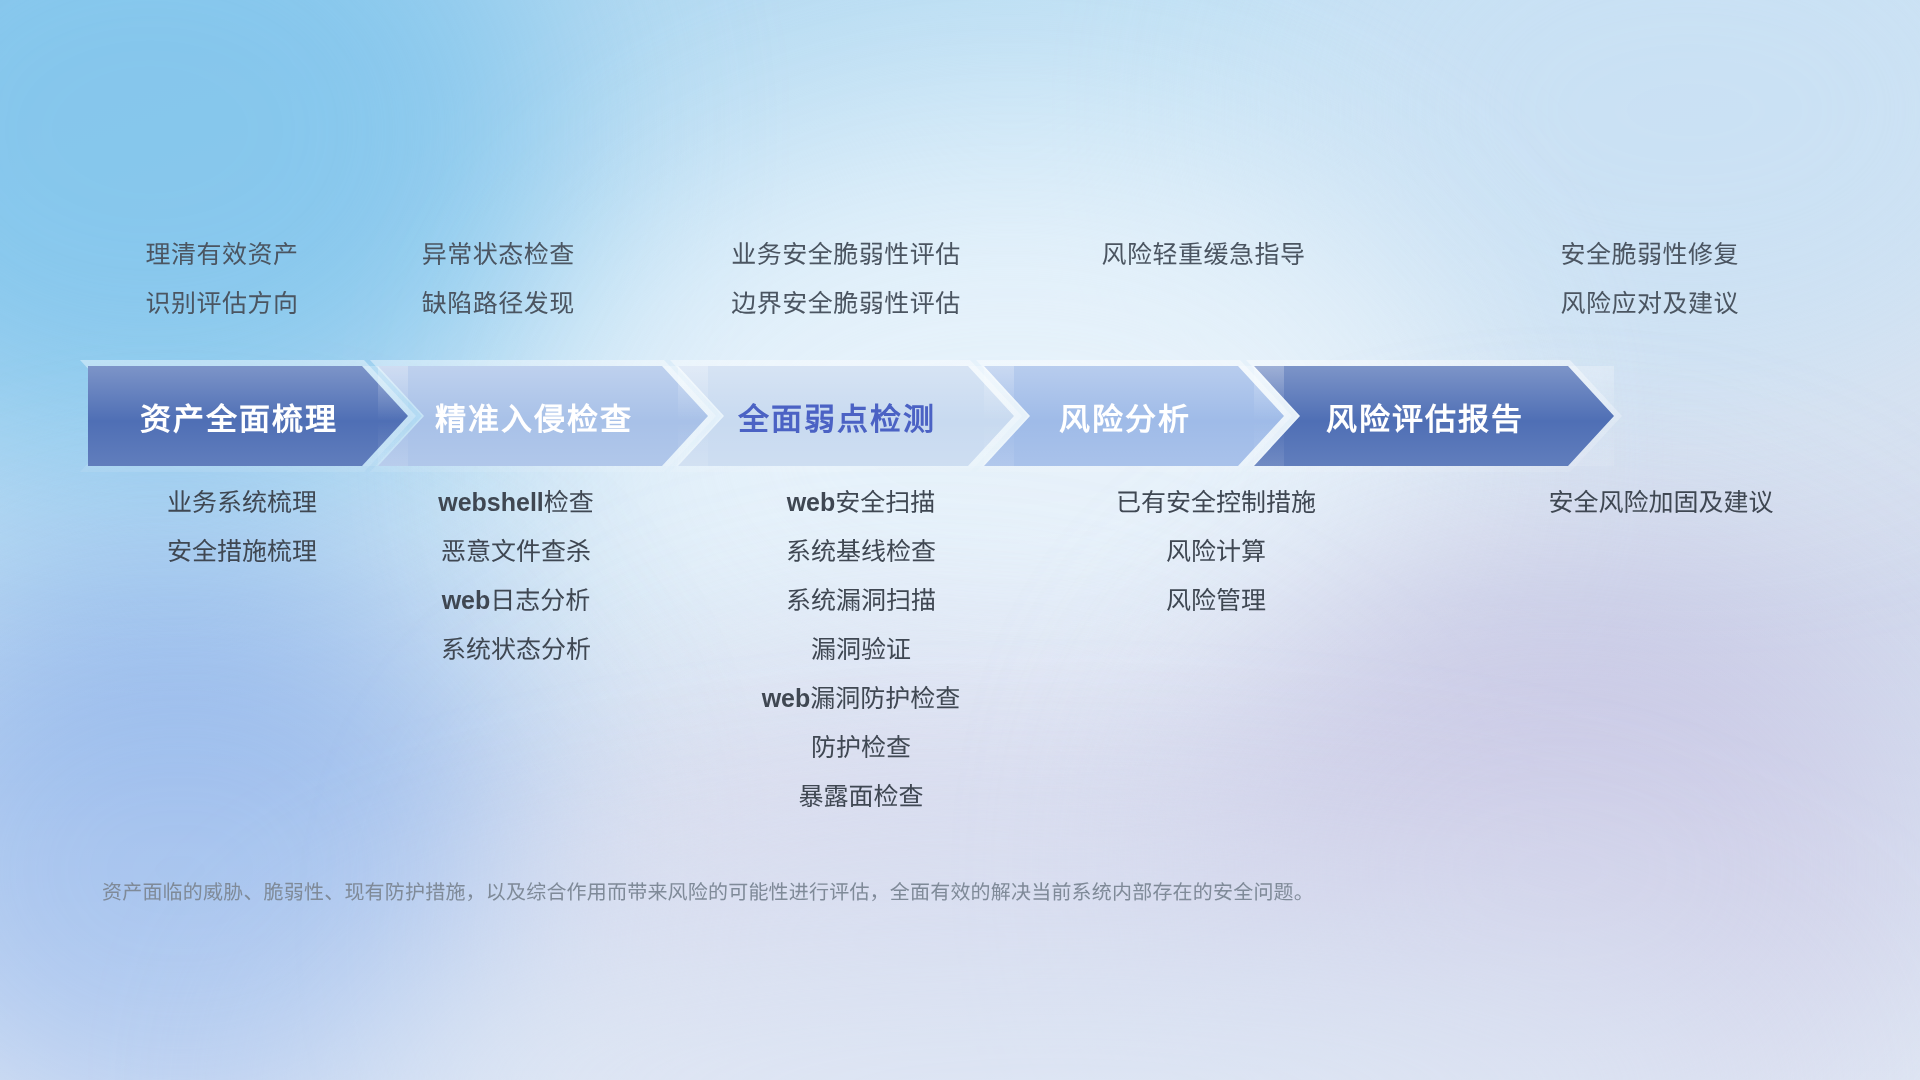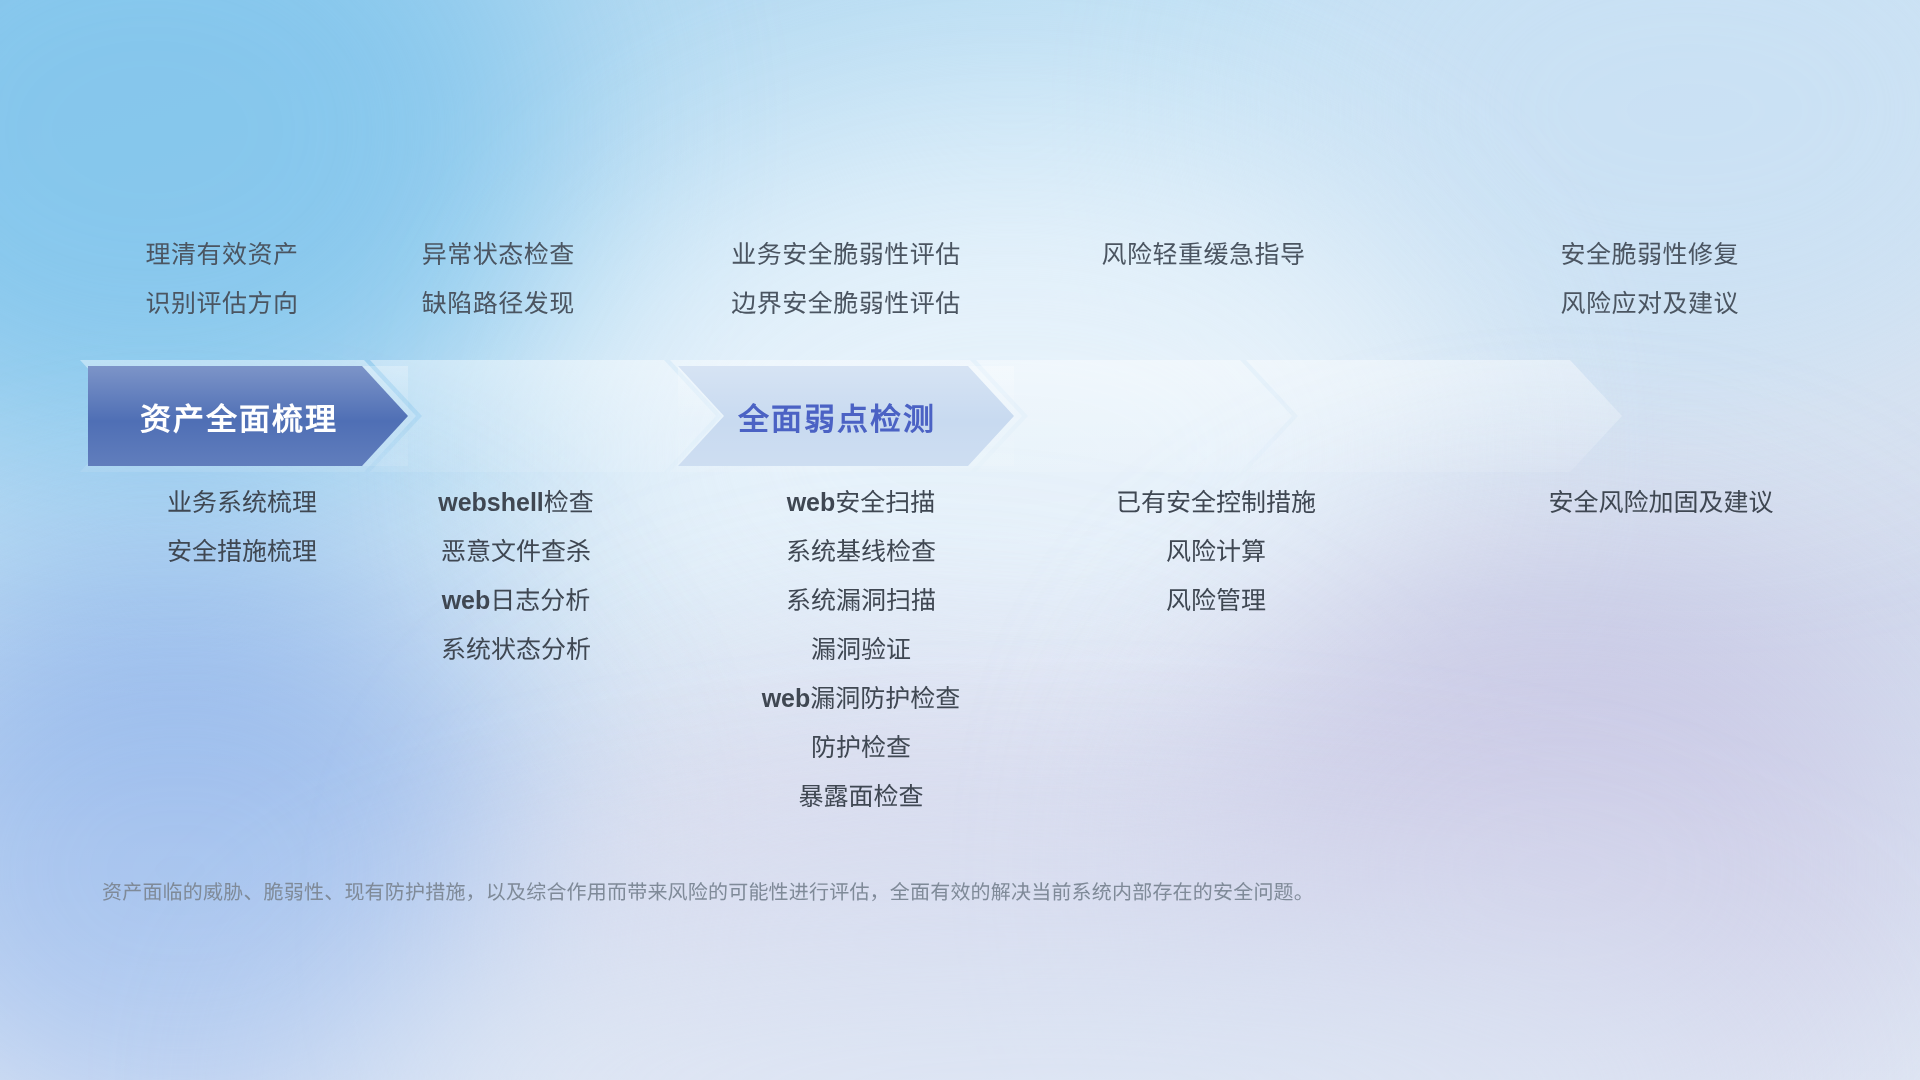--- a/index.html
+++ b/index.html
@@ -219,28 +219,43 @@
     </div>
 
   <div id="chevron-strip">
       <div class="chev-edge" style="left: 80px; width: 336px;"></div>
       <div class="chev" style="left: 88px; width: 320px;">
         <div class="shape" style="background: linear-gradient(rgb(79, 111, 181) 0%, rgb(79, 111, 181) 45%, rgb(79, 111, 181) 100%);"></div>
         <div class="gloss"></div>
         <div class="label" style="color: rgb(255, 255, 255);">资产全面梳理</div>
       </div>
       <div class="chev-edge" style="left: 370px; width: 346px;"></div>
+      <div class="chev notched" style="left: 378px; width: 330px;">
+        <div class="shape" style="background: linear-gradient(rgb(168, 193, 232) 0%, rgb(168, 193, 232) 45%, rgb(168, 193, 232) 100%);"></div>
+        <div class="gloss"></div>
+        <div class="label" style="color: rgb(255, 255, 255);">精准入侵检查</div>
+      </div>
       <div class="chev-edge" style="left: 670px; width: 352px;"></div>
       <div class="chev notched" style="left: 678px; width: 336px;">
         <div class="shape" style="background: linear-gradient(rgb(200, 218, 240) 0%, rgb(200, 218, 240) 45%, rgb(200, 218, 240) 100%);"></div>
         <div class="gloss"></div>
         <div class="label" style="color: rgb(75, 98, 196);">全面弱点检测</div>
       </div>
       <div class="chev-edge" style="left: 976px; width: 316px;"></div>
+      <div class="chev notched" style="left: 984px; width: 300px;">
+        <div class="shape" style="background: linear-gradient(rgb(159, 187, 232) 0%, rgb(159, 187, 232) 45%, rgb(159, 187, 232) 100%);"></div>
+        <div class="gloss"></div>
+        <div class="label" style="color: rgb(255, 255, 255);">风险分析</div>
+      </div>
       <div class="chev-edge" style="left: 1246px; width: 376px;"></div>
+      <div class="chev notched" style="left: 1254px; width: 360px;">
+        <div class="shape" style="background: linear-gradient(rgb(79, 111, 181) 0%, rgb(79, 111, 181) 45%, rgb(79, 111, 181) 100%);"></div>
+        <div class="gloss"></div>
+        <div class="label" style="color: rgb(255, 255, 255);">风险评估报告</div>
+      </div>
     </div>
 
   <div class="row" id="bottom-lists">
       <div class="col" style="margin-left: 0px; width: 452px;">
         <div class="item-line"><span>业务系统梳理</span></div>
         <div class="item-line"><span>安全措施梳理</span></div>
       </div>
       <div class="col" style="margin-left: -112px; width: 320px;">
         <div class="item-line"><span class="en">webshell</span><span>检查</span></div>
         <div class="item-line"><span>恶意文件查杀</span></div>

